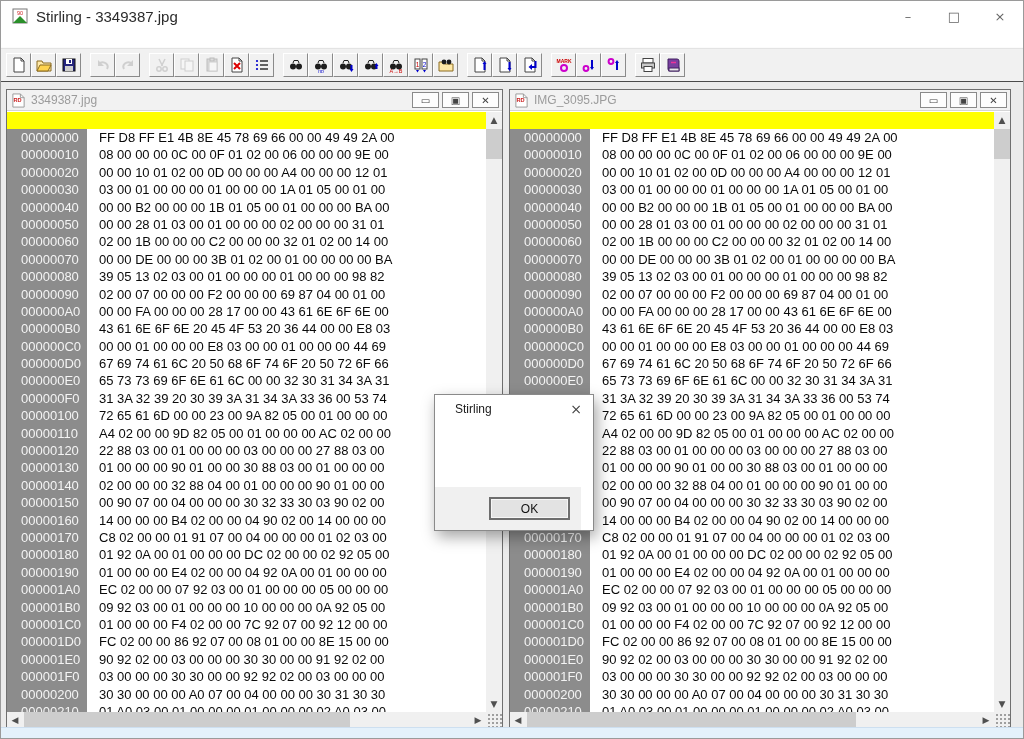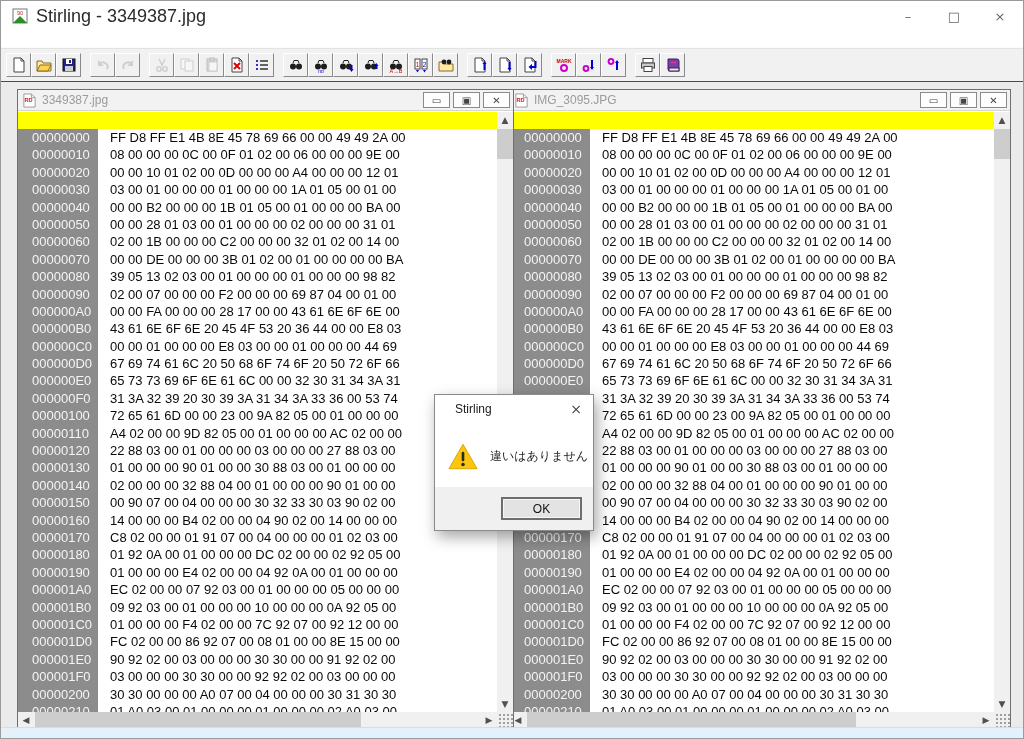--- a/index.html
+++ b/index.html
@@ -5,21 +5,21 @@
   html,body{margin:0;padding:0;background:#c9c9c9;}
   *{box-sizing:border-box;}
   .app{
     position:relative;width:1024px;height:739px;background:#fff;
     border:1px solid #9a9a9a;overflow:hidden;
     font-family:"Liberation Sans",sans-serif;font-size:12px;color:#111;
   }
   
   .titlebar{position:absolute;left:0;top:0;right:0;height:30px;background:var(--titlebar-bg,#fff);display:flex;align-items:center;}
   .titlebar .appicon{width:16px;height:16px;margin:0 8px 0 11px;flex:0 0 auto;}
-  .titlebar .ttext{font-size:18px;color:#2b2b2b;}
+  .titlebar .ttext{font-size:15px;color:#2b2b2b;}
   .wincontrols{margin-left:auto;display:flex;height:100%;}
   .wcbtn{width:46px;height:100%;display:flex;align-items:center;justify-content:center;color:#666;font-size:13px;background:transparent;border:0;font-family:"DejaVu Sans",sans-serif;}
   
   .menubar{position:absolute;left:0;top:30px;right:0;height:17px;background:#fbfbfb;display:flex;align-items:center;padding-left:4px;margin-top:16px;}
   .mitem{padding:0 8px;font-size:12px;color:#111;}
   
   .toolbar{position:absolute;left:0;top:47px;right:0;height:33px;background:#f1f1f1;display:flex;align-items:center;padding-left:5px;border-top:1px solid #e3e3e3;}
   .tgroup{display:flex;margin-right:9px;}
   .tbtn{width:25px;height:24px;background:#f1f1f1;border:1px solid;border-color:#ffffff #8a8a8a #8a8a8a #ffffff;display:flex;align-items:center;justify-content:center;padding:0;}
   .tbtn svg{width:16px;height:16px;display:block;}
@@ -57,21 +57,21 @@
   
   .bottomstrip{position:absolute;left:0;bottom:0;right:0;height:11px;background:var(--bottom-strip,#e4f1fb);border-top:1px solid #cddff0;}
   
   .dialog{position:absolute;left:433px;top:312px;width:160px;height:137px;background:#fff;border:1px solid #8a8a8a;z-index:50;box-shadow:3px 6px 14px rgba(0,0,0,.35);}
   .dtitle{position:absolute;left:0;top:0;right:0;height:28px;background:#fff;display:flex;align-items:center;}
   .dtitle .dtext{margin-left:20px;font-size:12px;color:#1a1a1a;}
   .dclose{margin-left:auto;width:34px;height:100%;border:0;background:transparent;color:#444;font-size:14px;font-family:"DejaVu Sans",sans-serif;}
   .dbody{position:absolute;left:0;top:28px;right:0;height:66px;background:#fff;display:flex;align-items:center;}
   .dbody svg{width:30px;height:27px;margin:0 12px 0 13px;flex:0 0 auto;}
   .dmsg{font-size:12px;color:#1a1a1a;}
-  .dfoot{position:absolute;left:0;bottom:0;right:0;height:43px;background:#f0f0f0;display:flex;align-items:center;justify-content:flex-end;}
+  .dfoot{position:absolute;left:0;bottom:0;right:12px;height:43px;background:#f0f0f0;display:flex;align-items:center;justify-content:flex-end;}
   .okbtn{width:81px;height:23px;margin-right:11px;background:#e3e3e3;border:2px solid #6e6e6e;font-size:12px;color:#111;box-shadow:inset 0 0 0 1px #f6f6f6;}
 </style>
 </head>
 <body>
 
 <div class="app">
 
   <div class="titlebar">
     <span class="appicon">
       <svg viewBox="0 0 16 16">
@@ -359,21 +359,21 @@
       <div class="vthumb"></div>
       <div class="varrow down">▼</div>
     </div>
     <div class="hscroll">
       <div class="harrow left">◀</div>
       <div class="hthumb"></div>
       <div class="harrow right">▶</div>
     </div>
     <div class="grip"></div>
   </div>
-      <div class="child" style="left: 16px; width: 497px;">
+      <div class="child" style="left: 5px; width: 497px;">
     <div class="ctitle">
       <span class="cicon">
         <svg viewBox="0 0 16 16">
               <path d="M2 1h8l4 4v10H2z" fill="#fff" stroke="#999"></path>
               <path d="M10 1v4h4" fill="none" stroke="#999"></path>
               <text x="7" y="10" font-size="6" fill="#cc2222" text-anchor="middle" font-family="sans-serif" font-weight="bold">RD</text>
             </svg>
       </span>
       <span class="ctext">3349387.jpg</span>
       <span class="cbtns">
@@ -433,28 +433,20 @@
       <div class="harrow right">▶</div>
     </div>
     <div class="grip"></div>
   </div>
 
     <div class="dialog">
       <div class="dtitle">
         <span class="dtext">Stirling</span>
         <button class="dclose">×</button>
       </div>
-      <div class="dbody">
-        <svg viewBox="0 0 32 28">
-          <path d="M16 1 31 27 H1z" fill="#fdc50b" stroke="#d9a400" stroke-width="1"></path>
-          <rect x="14.6" y="9" width="2.8" height="10" rx="1.4" fill="#2a2a2a"></rect>
-          <circle cx="16" cy="22.6" r="1.9" fill="#2a2a2a"></circle>
-        </svg>
-        <span class="dmsg">違いはありません</span>
-      </div>
       <div class="dfoot">
         <button class="okbtn">OK</button>
       </div>
     </div>
 
   </div>
 
   <div class="bottomstrip"></div>
 </div>
 

